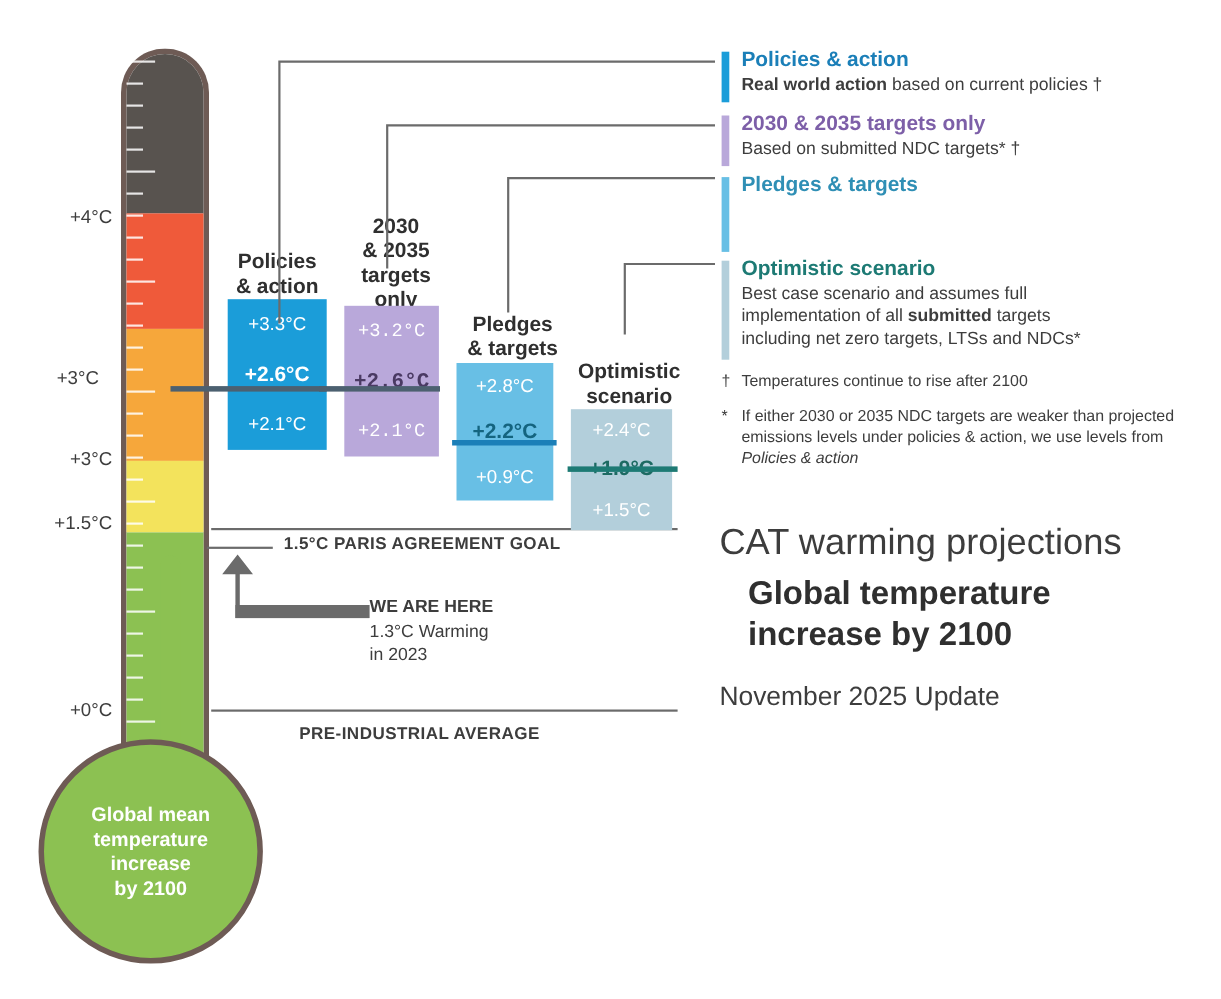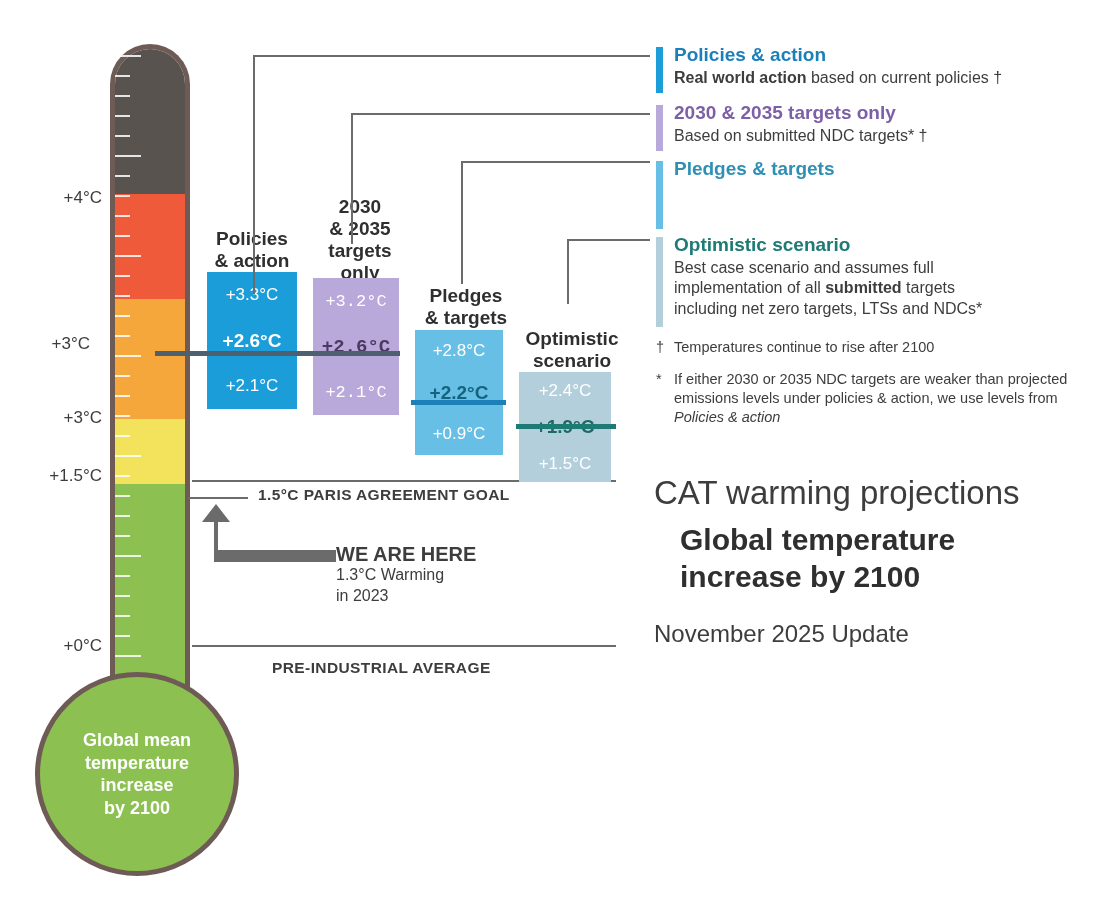--- a/index.html
+++ b/index.html
@@ -64,21 +64,21 @@
 
   
   #title-1{position:absolute;font-size:33px;color:#3d3d3d;}
   #title-2{position:absolute;font-size:30px;font-weight:bold;color:#2f2f2f;line-height:1.22;white-space:pre-line;margin-left:26px;}
   #title-3{position:absolute;font-size:24px;color:#3d3d3d;}
 
   
   .ref-line{position:absolute;height:2px;background:#6b6b6b;}
   .ref-text{position:absolute;font-weight:bold;font-size:15.5px;letter-spacing:.4px;color:#3d3d3d;}
 
-  #we-are-here-label{position:absolute;font-weight:bold;font-size:20px;color:#3d3d3d;}
+  #we-are-here-label{position:absolute;font-weight:bold;font-size:16px;color:#3d3d3d;}
   #we-are-here-sub{position:absolute;font-size:16px;line-height:1.3;color:#3d3d3d;white-space:pre-line;}
 </style>
 </head>
 <body>
 
 <div class="abs" id="thermo-tube"></div>
 <div class="band" id="band-grey"></div>
 <div class="band" id="band-red"></div>
 <div class="band" id="band-orange"></div>
 <div class="band" id="band-yellow"></div>

